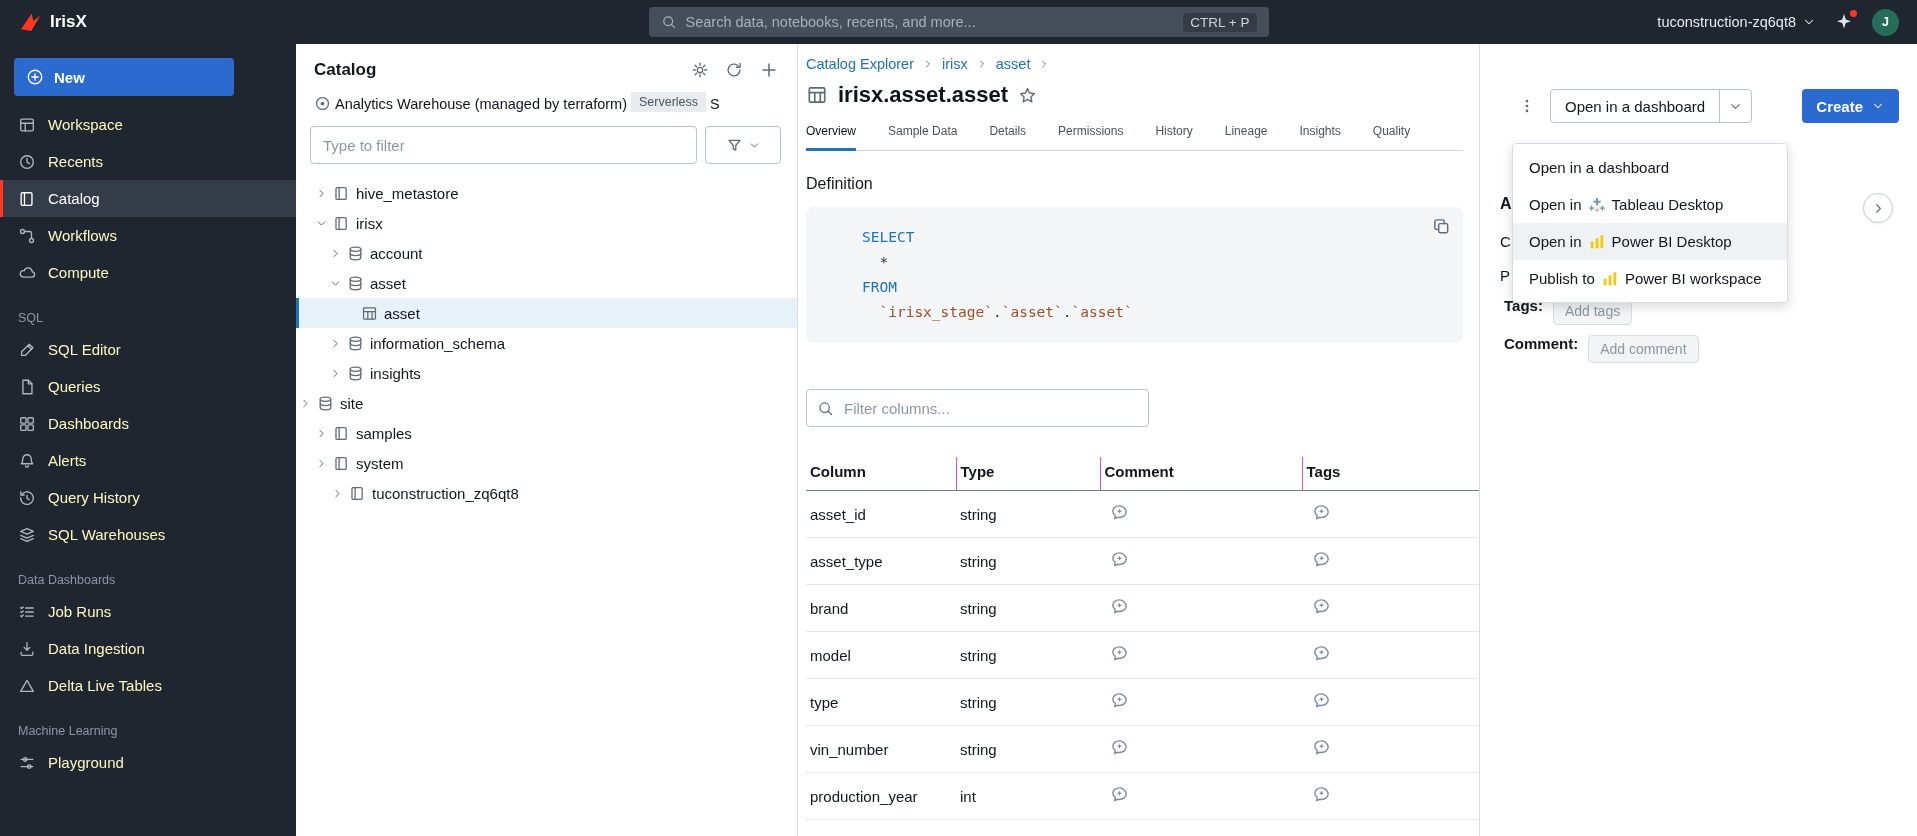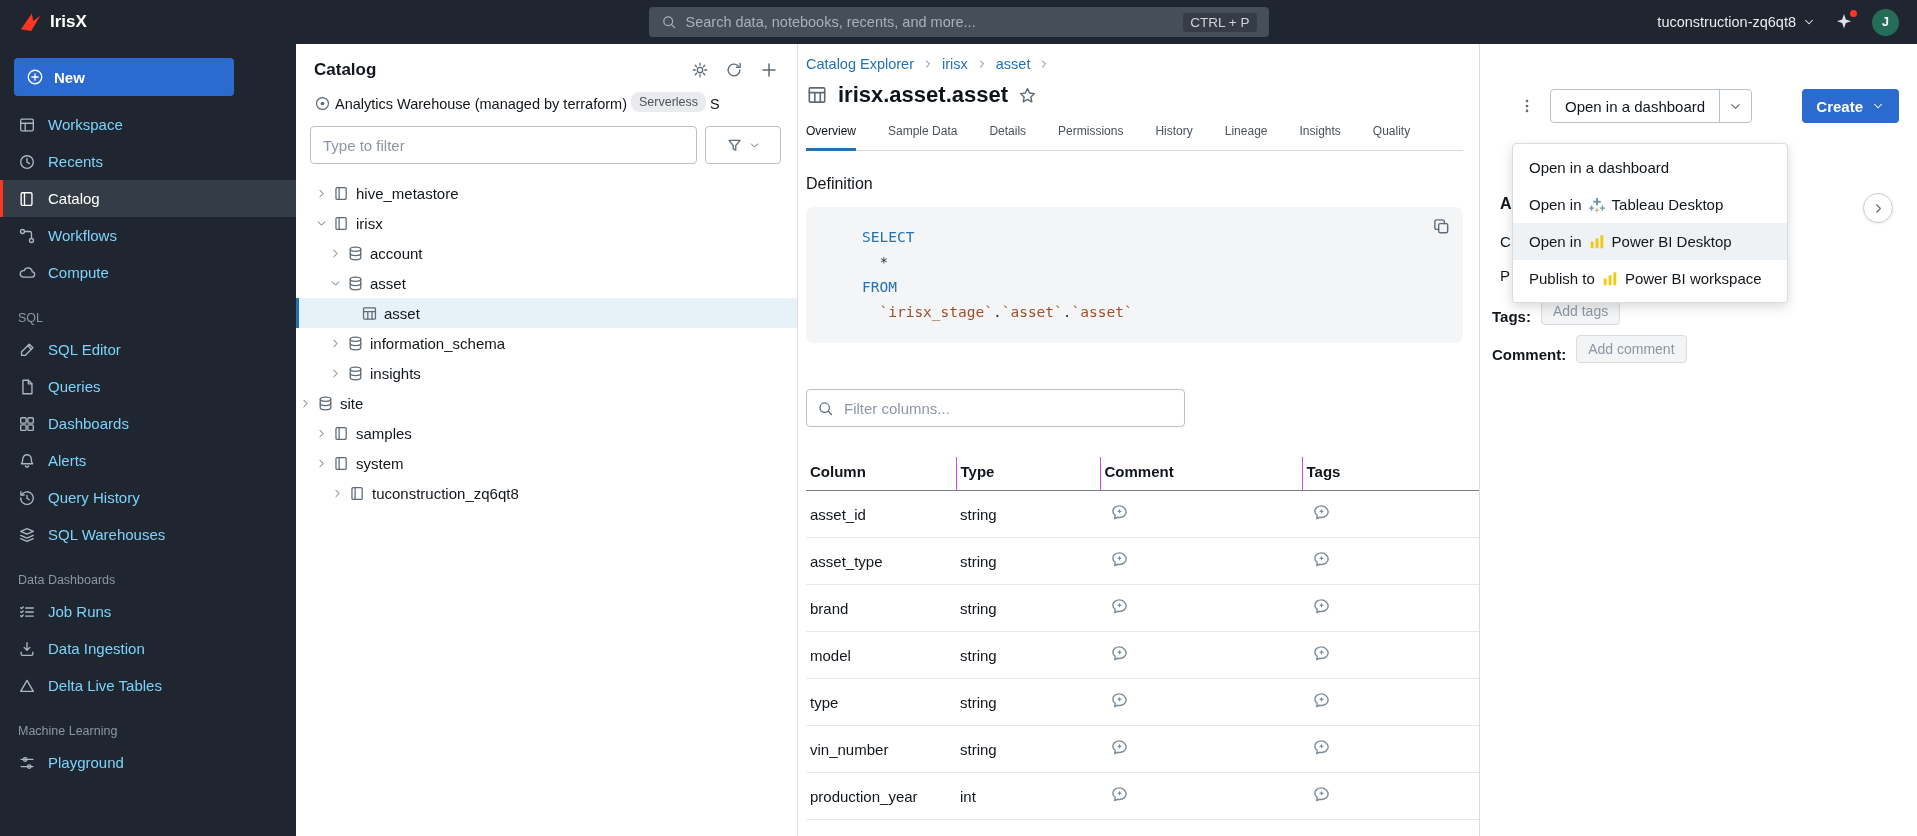--- a/index.html
+++ b/index.html
@@ -20,35 +20,35 @@
   .ws-switcher { color:#e8ebee; font-size:14.5px; display:flex; align-items:center; gap:6px; cursor:pointer; }
   .sparkle-wrap { position:relative; color:#dfe4e9; display:flex; cursor:pointer; }
   .avatar { width:27px; height:27px; border-radius:50%; background:#256d58; color:#fff; font-size:12.5px; font-weight:700; display:flex; align-items:center; justify-content:center; cursor:pointer; }
 
   .body { display:flex; height:792px; }
 
   
   .sidebar { width:296px; flex:none; background:#1f2630; padding-top:10px; overflow:hidden; }
   .new-btn { display:flex; align-items:center; gap:10px; margin:4px 14px 10px; width:220px; height:38px; background:#2b6bd0; border:none; border-radius:4px; color:#fff; font-size:15px; font-weight:700; padding:0 12px; font-family:inherit; cursor:pointer; }
   .side-group-label { padding:20px 18px 6px; font-size:12.5px; color:#8d97a2; }
-  .side-item { display:flex; align-items:center; gap:12px; height:37px; padding-left:15px; color:#7dd3fc; font-size:15px; cursor:pointer; border-left:3px solid transparent; }
+  .side-item { display:flex; align-items:center; gap:12px; height:37px; padding-left:15px; color:#fef9c3; font-size:15px; cursor:pointer; border-left:3px solid transparent; }
   .side-item.active { background:#333c47; border-left-color:#ff3621; color:#ffffff; }
   .side-item .svg-icon { color:#aeb6bf; }
   .side-item.active .svg-icon { color:#ffffff; }
 
   
   .catalog-panel { width:502px; flex:none; background:#fff; border-right:1px solid #d9dde1; display:flex; flex-direction:column; overflow:hidden; }
   .cp-header { display:flex; align-items:center; padding:16px 18px 10px; }
   .cp-title { font-size:17px; font-weight:700; flex:1; }
   .cp-icons { display:flex; gap:16px; }
   .icon-btn { background:none; border:none; padding:0; color:#5f6b76; cursor:pointer; display:inline-flex; align-items:center; }
   .metastore-row { display:flex; align-items:flex-end; gap:4px; padding:2px 18px 12px; cursor:pointer; }
   .metastore-row .svg-icon { color:#5f6b76; }
   .metastore-name { font-size:14.5px; white-space:nowrap; }
-  .badge { background:#e9ebee; border-radius:8px; padding:3px 8px; font-size:12.5px; color:#4a545e; white-space:nowrap; }
+  .badge { background:#e9ebee; border-radius:0; padding:3px 8px; font-size:12.5px; color:#4a545e; white-space:nowrap; }
   .truncated { font-size:14.5px; }
   .filter-row { display:flex; gap:8px; padding:2px 16px 8px 14px; }
   .filter-input { flex:1; height:38px; border:1px solid #bac2c9; border-radius:4px; font-size:15px; padding:0 12px; color:#11171c; font-family:inherit; outline:none; }
   .filter-input::placeholder { color:#8d97a2; }
   .filter-btn { width:76px; height:38px; border:1px solid #bac2c9; border-radius:4px; background:#fff; display:flex; align-items:center; justify-content:center; gap:5px; color:#5f6b76; cursor:pointer; }
   .tree { margin-top:6px; overflow:hidden; }
   .tree-row { display:flex; align-items:center; height:30px; cursor:pointer; position:relative; }
   .tree-row.selected { background:#e7f1f8; }
   .tree-row.selected::before { content:""; position:absolute; left:0; top:0; bottom:0; width:3px; background:#2272b4; }
   .tree-chev { width:18px; display:flex; justify-content:center; color:#5f6b76; flex:none; }
@@ -65,42 +65,42 @@
   .tabs { display:flex; gap:32px; margin-top:16px; border-bottom:1px solid #d4d8dc; }
   .tab { padding-bottom:10px; font-size:12px; color:#4a525b; cursor:pointer; border-bottom:3px solid transparent; margin-bottom:-1px; white-space:nowrap; }
   .tab.active { color:#0e141a; border-bottom-color:#2272b4; }
   .section-heading { font-size:16px; font-weight:400; margin-top:24px; }
   .sql-block { position:relative; margin-top:14px; background:#f4f5f7; border-radius:8px; padding:18px 20px; }
   .sql-line { font-family:"DejaVu Sans Mono", monospace; font-size:14.5px; line-height:25px; white-space:pre;margin-left:36px; }
   .tok-kw { color:#2272b4; }
   .tok-id { color:#9e4f28; }
   .tok-p  { color:#2b333b; }
   .copy-btn { position:absolute; top:10px; right:12px; }
-  .filter-cols { margin-top:46px; width:379px; height:38px; border:1px solid #bac2c9; border-radius:4px; display:flex; align-items:center; padding:0 10px; gap:8px; color:#5f6b76; }
+  .filter-cols { margin-top:46px; width:343px; height:38px; border:1px solid #bac2c9; border-radius:4px; display:flex; align-items:center; padding:0 10px; gap:8px; color:#5f6b76; }
   .filter-cols input { border:none; outline:none; flex:1; font-size:15px; font-family:inherit; color:#11171c; background:transparent; }
   .filter-cols input::placeholder { color:#8d97a2; }
   .cols-table { margin-top:30px; border-collapse:collapse; width:686px; table-layout:fixed; }
   .cols-table th { text-align:left; font-size:15px; font-weight:700; padding:6px 10px 10px 4px; border-bottom:1px solid #767f88; border-right:1px solid #d946ef; }
   .cols-table td { font-size:15px; padding:0 10px 0 4px; height:47px; border-bottom:1px solid #e5e8ea; }
   .cell-icon { color:#7d8d98; display:inline-flex; cursor:pointer; margin-left:6px; }
 
   
   .right-panel { width:438px; flex:none; border-left:1px solid #d9dde1; position:relative; background:#fff; }
   .rp-actions { position:absolute; top:45px; left:32px; right:18px; display:flex; align-items:center; }
   .kebab-btn { width:30px; height:34px; display:flex; align-items:center; justify-content:center; color:#5f6b76; background:none; border:none; cursor:pointer; }
   .split-btn { margin-left:8px; height:34px; display:flex; align-items:stretch; border:1px solid #bac2c9; border-radius:4px; background:#fff; cursor:pointer; }
   .split-main { display:flex; align-items:center; padding:0 14px; font-size:15px; color:#11171c; white-space:nowrap; }
   .split-caret { width:32px; display:flex; align-items:center; justify-content:center; border-left:1px solid #bac2c9; color:#5f6b76; }
   .create-btn { margin-left:auto; height:34px; background:#2b6bd0; color:#fff; border:none; border-radius:4px; font-size:15px; font-weight:700; display:flex; align-items:center; gap:8px; padding:0 14px; cursor:pointer; font-family:inherit; }
   .collapse-btn { position:absolute; top:149px; right:24px; width:30px; height:30px; border-radius:50%; border:1px solid #c7cdd3; background:#fff; color:#5f6b76; display:flex; align-items:center; justify-content:center; cursor:pointer; box-shadow:0 1px 3px rgba(0,0,0,.08); }
   .rp-occluded { position:absolute; left:20px; font-size:15px; color:#11171c; }
   #occA { top:151px; font-weight:700; font-size:16px; }
   #occC { top:189px; }
   #occP { top:223px; }
-  .rp-field { position:absolute; left:12px; display:flex; align-items:flex-end; gap:10px; }
+  .rp-field { position:absolute; left:24px; display:flex; align-items:flex-start; gap:10px; }
   #tagsRow { top:253px; }
   #commentRow { top:291px; }
   .rp-field-label { font-size:15px; font-weight:700; }
   .chip { background:#f2f4f5; border:1px solid #d9dde1; border-radius:4px; color:#8d97a2; font-size:14px; padding:5px 11px; cursor:pointer; white-space:nowrap; }
 
   
   .open-menu { position:absolute; left:1512px; top:143px; min-width:276px; background:#fff; border:1px solid #d9dde1; border-radius:4px; box-shadow:0 4px 12px rgba(0,0,0,.15); padding:5px 0; z-index:40; }
   .menu-item { height:37px; display:flex; align-items:center; gap:6px; padding:0 16px; font-size:15px; color:#11171c; cursor:pointer; white-space:nowrap; }
   .menu-item.highlighted { background:#eef2f5; }
 

